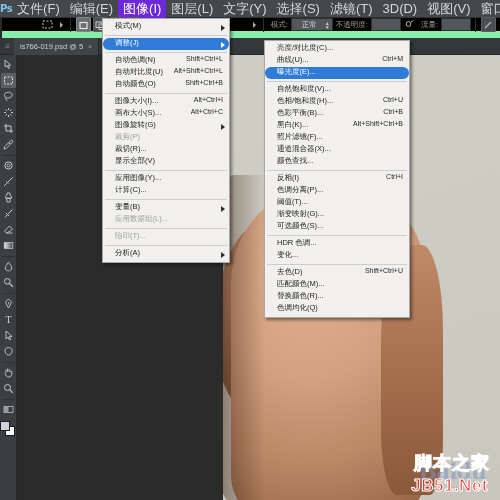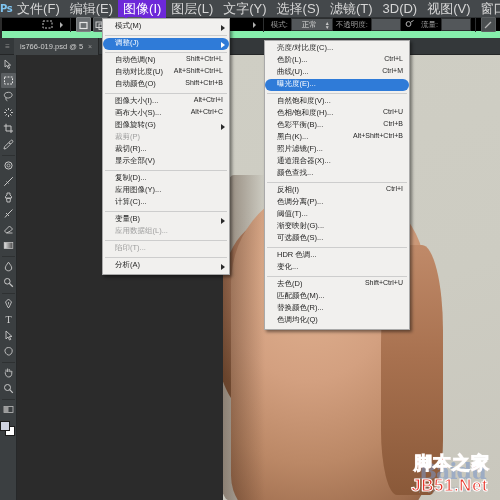--- a/index.html
+++ b/index.html
@@ -596,23 +596,20 @@
         <span class="lbl">裁剪(P)</span>
       </div>
       <div class="mi">
         <span class="lbl">裁切(R)...</span>
       </div>
       <div class="mi">
         <span class="lbl">显示全部(V)</span>
       </div>
       <div class="mi-sep"></div>
       <div class="mi">
-        <span class="lbl">复制(D)...</span>
-      </div>
-      <div class="mi">
         <span class="lbl">应用图像(Y)...</span>
       </div>
       <div class="mi">
         <span class="lbl">计算(C)...</span>
       </div>
       <div class="mi-sep"></div>
       <div class="mi">
         <span class="lbl">变量(B)</span>
         <span class="arrow"></span>
       </div>
@@ -628,24 +625,20 @@
         <span class="lbl">分析(A)</span>
         <span class="arrow"></span>
       </div>
     </div>
 
   <div class="dropdown" id="adjust-submenu">
       <div class="mi">
         <span class="lbl">亮度/对比度(C)...</span>
       </div>
       <div class="mi">
-        <span class="lbl">色阶(L)...</span>
-        <span class="sc">Ctrl+L</span>
-      </div>
-      <div class="mi">
         <span class="lbl">曲线(U)...</span>
         <span class="sc">Ctrl+M</span>
       </div>
       <div class="mi hl">
         <span class="lbl">曝光度(E)...</span>
       </div>
       <div class="mi-sep"></div>
       <div class="mi">
         <span class="lbl">自然饱和度(V)...</span>
       </div>

